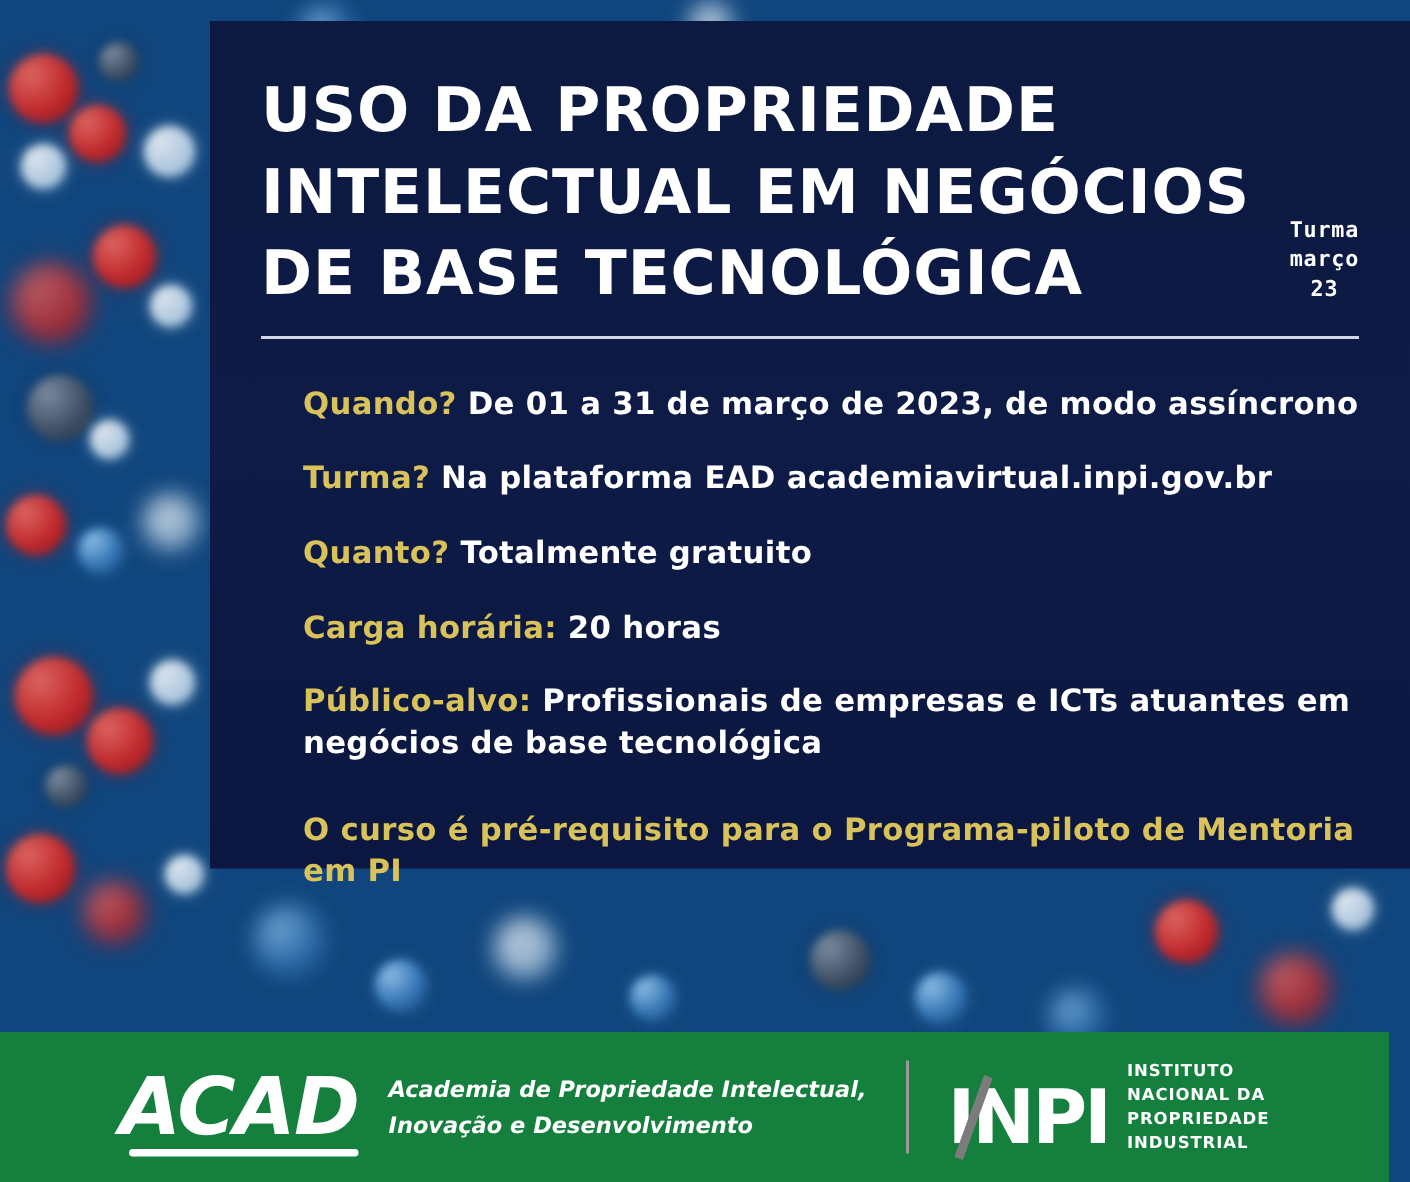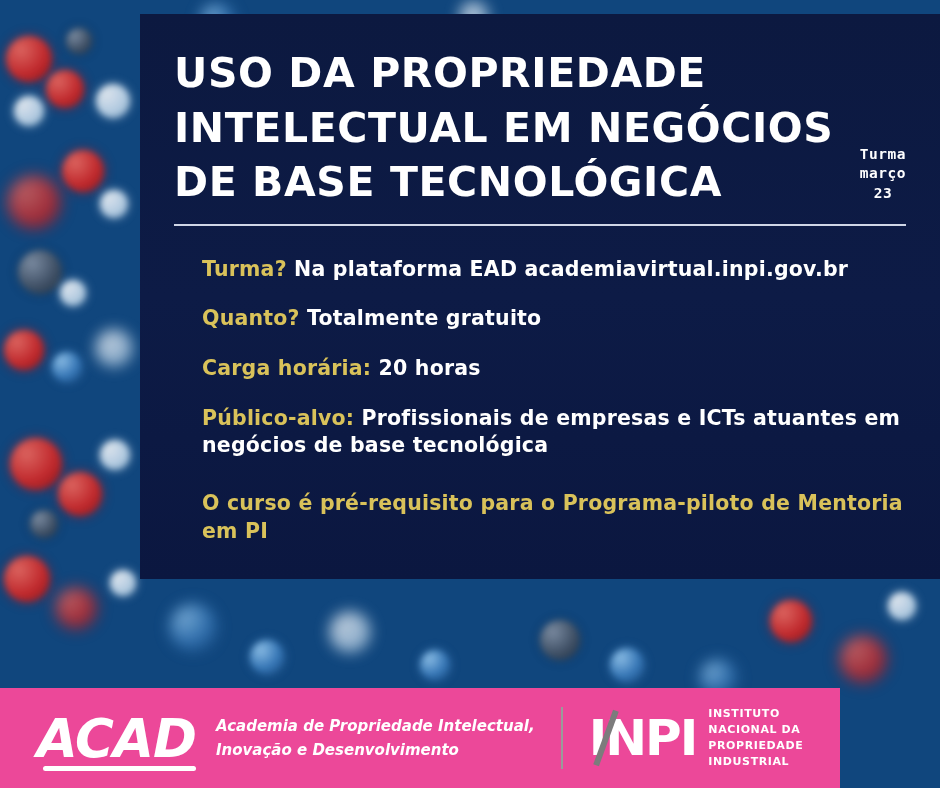--- a/index.html
+++ b/index.html
@@ -119,23 +119,23 @@
   }
   .line .lbl { color: #d9c25a; }
   .line.note { color: #d9c25a; margin-top: 30px; }
   .line.multi { margin-bottom: 0; }
 
   
   .footer {
     position: absolute;
     left: 0;
     bottom: 0;
-    width: 840px;
+    width: 926px;
     height: 100px;
-    background: #ec4899;
+    background: #15803d;
     z-index: 6;
     display: flex;
     align-items: center;
     justify-content: center;
     gap: 0;
   }
   .acad-group {
     display: flex;
     align-items: center;
     gap: 16px;
@@ -170,21 +170,21 @@
     white-space: pre-line;
   }
   .divider-v {
     width: 2px;
     height: 62px;
     background: #9a9a9a;
     margin: 0 26px;
   }
   .inpi-group {
     display: flex;
-    align-items: center;
+    align-items: flex-end;
     gap: 12px;
   }
   .inpi-logo {
     color: #ffffff;
     font-family: "DejaVu Sans", sans-serif;
     font-weight: bold;
     font-size: 50px;
     letter-spacing: -2px;
     line-height: 1;
     position: relative;
@@ -265,20 +265,23 @@
       <div class="title-row">
         <h1 class="title">USO DA PROPRIEDADE INTELECTUAL EM NEGÓCIOS DE BASE TECNOLÓGICA</h1>
         <div class="turma">Turma
 março 23</div>
       </div>
 
       <div class="rule"></div>
 
       <div class="lines">
 
+        <p class="line">
+          <span class="lbl">Quando?</span><span> De 01 a 31 de março de 2023, de modo assíncrono</span>
+        </p>
 
         <p class="line">
           <span class="lbl">Turma?</span><span> Na plataforma EAD academiavirtual.inpi.gov.br</span>
         </p>
 
         <p class="line">
           <span class="lbl">Quanto?</span><span> Totalmente gratuito</span>
         </p>
 
         <p class="line">

